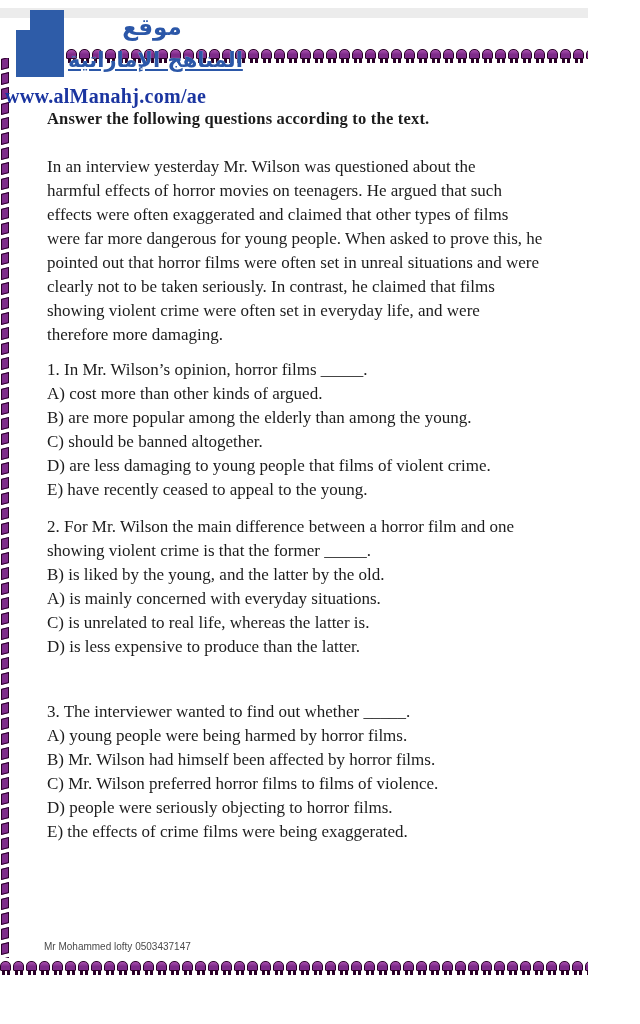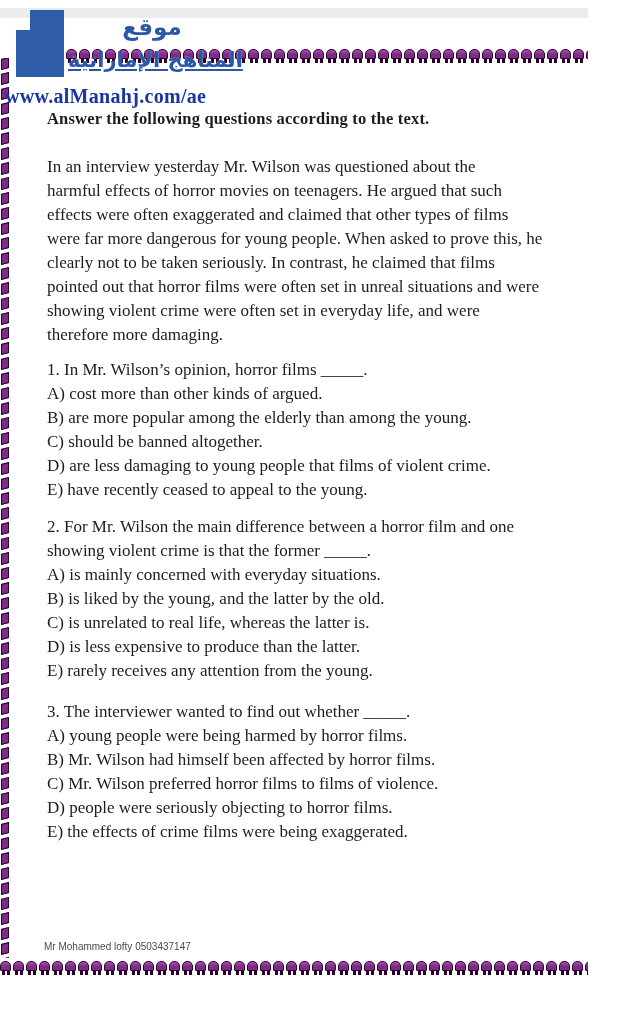--- a/index.html
+++ b/index.html
@@ -626,41 +626,40 @@
 
   <a class="url">www.alManahj.com/ae</a>
 
   <h1 class="title">Answer the following questions according to the text.</h1>
 
   <div class="textblock" id="passage">
       <div class="line">In an interview yesterday Mr. Wilson was questioned about the</div>
       <div class="line">harmful effects of horror movies on teenagers. He argued that such</div>
       <div class="line">effects were often exaggerated and claimed that other types of films</div>
       <div class="line">were far more dangerous for young people. When asked to prove this, he</div>
+      <div class="line">pointed out that horror films were often set in unreal situations and were</div>
       <div class="line">clearly not to be taken seriously. In contrast, he claimed that films</div>
-      <div class="line">pointed out that horror films were often set in unreal situations and were</div>
       <div class="line">showing violent crime were often set in everyday life, and were</div>
       <div class="line">therefore more damaging.</div>
     </div>
   <div class="textblock" id="q1">
       <div class="line">1. In Mr. Wilson’s opinion, horror films _____.</div>
       <div class="line">A) cost more than other kinds of argued.</div>
       <div class="line">B) are more popular among the elderly than among the young.</div>
       <div class="line">C) should be banned altogether.</div>
       <div class="line">D) are less damaging to young people that films of violent crime.</div>
       <div class="line">E) have recently ceased to appeal to the young.</div>
     </div>
   <div class="textblock" id="q2">
       <div class="line">2. For Mr. Wilson the main difference between a horror film and one</div>
       <div class="line">showing violent crime is that the former _____.</div>
+      <div class="line">B) is liked by the young, and the latter by the old.</div>
       <div class="line">A) is mainly concerned with everyday situations.</div>
-      <div class="line">B) is liked by the young, and the latter by the old.</div>
       <div class="line">C) is unrelated to real life, whereas the latter is.</div>
       <div class="line">D) is less expensive to produce than the latter.</div>
-      <div class="line">E) rarely receives any attention from the young.</div>
     </div>
   <div class="textblock" id="q3">
       <div class="line">3. The interviewer wanted to find out whether _____.</div>
       <div class="line">A) young people were being harmed by horror films.</div>
       <div class="line">B) Mr. Wilson had himself been affected by horror films.</div>
       <div class="line">C) Mr. Wilson preferred horror films to films of violence.</div>
       <div class="line">D) people were seriously objecting to horror films.</div>
       <div class="line">E) the effects of crime films were being exaggerated.</div>
     </div>
 

